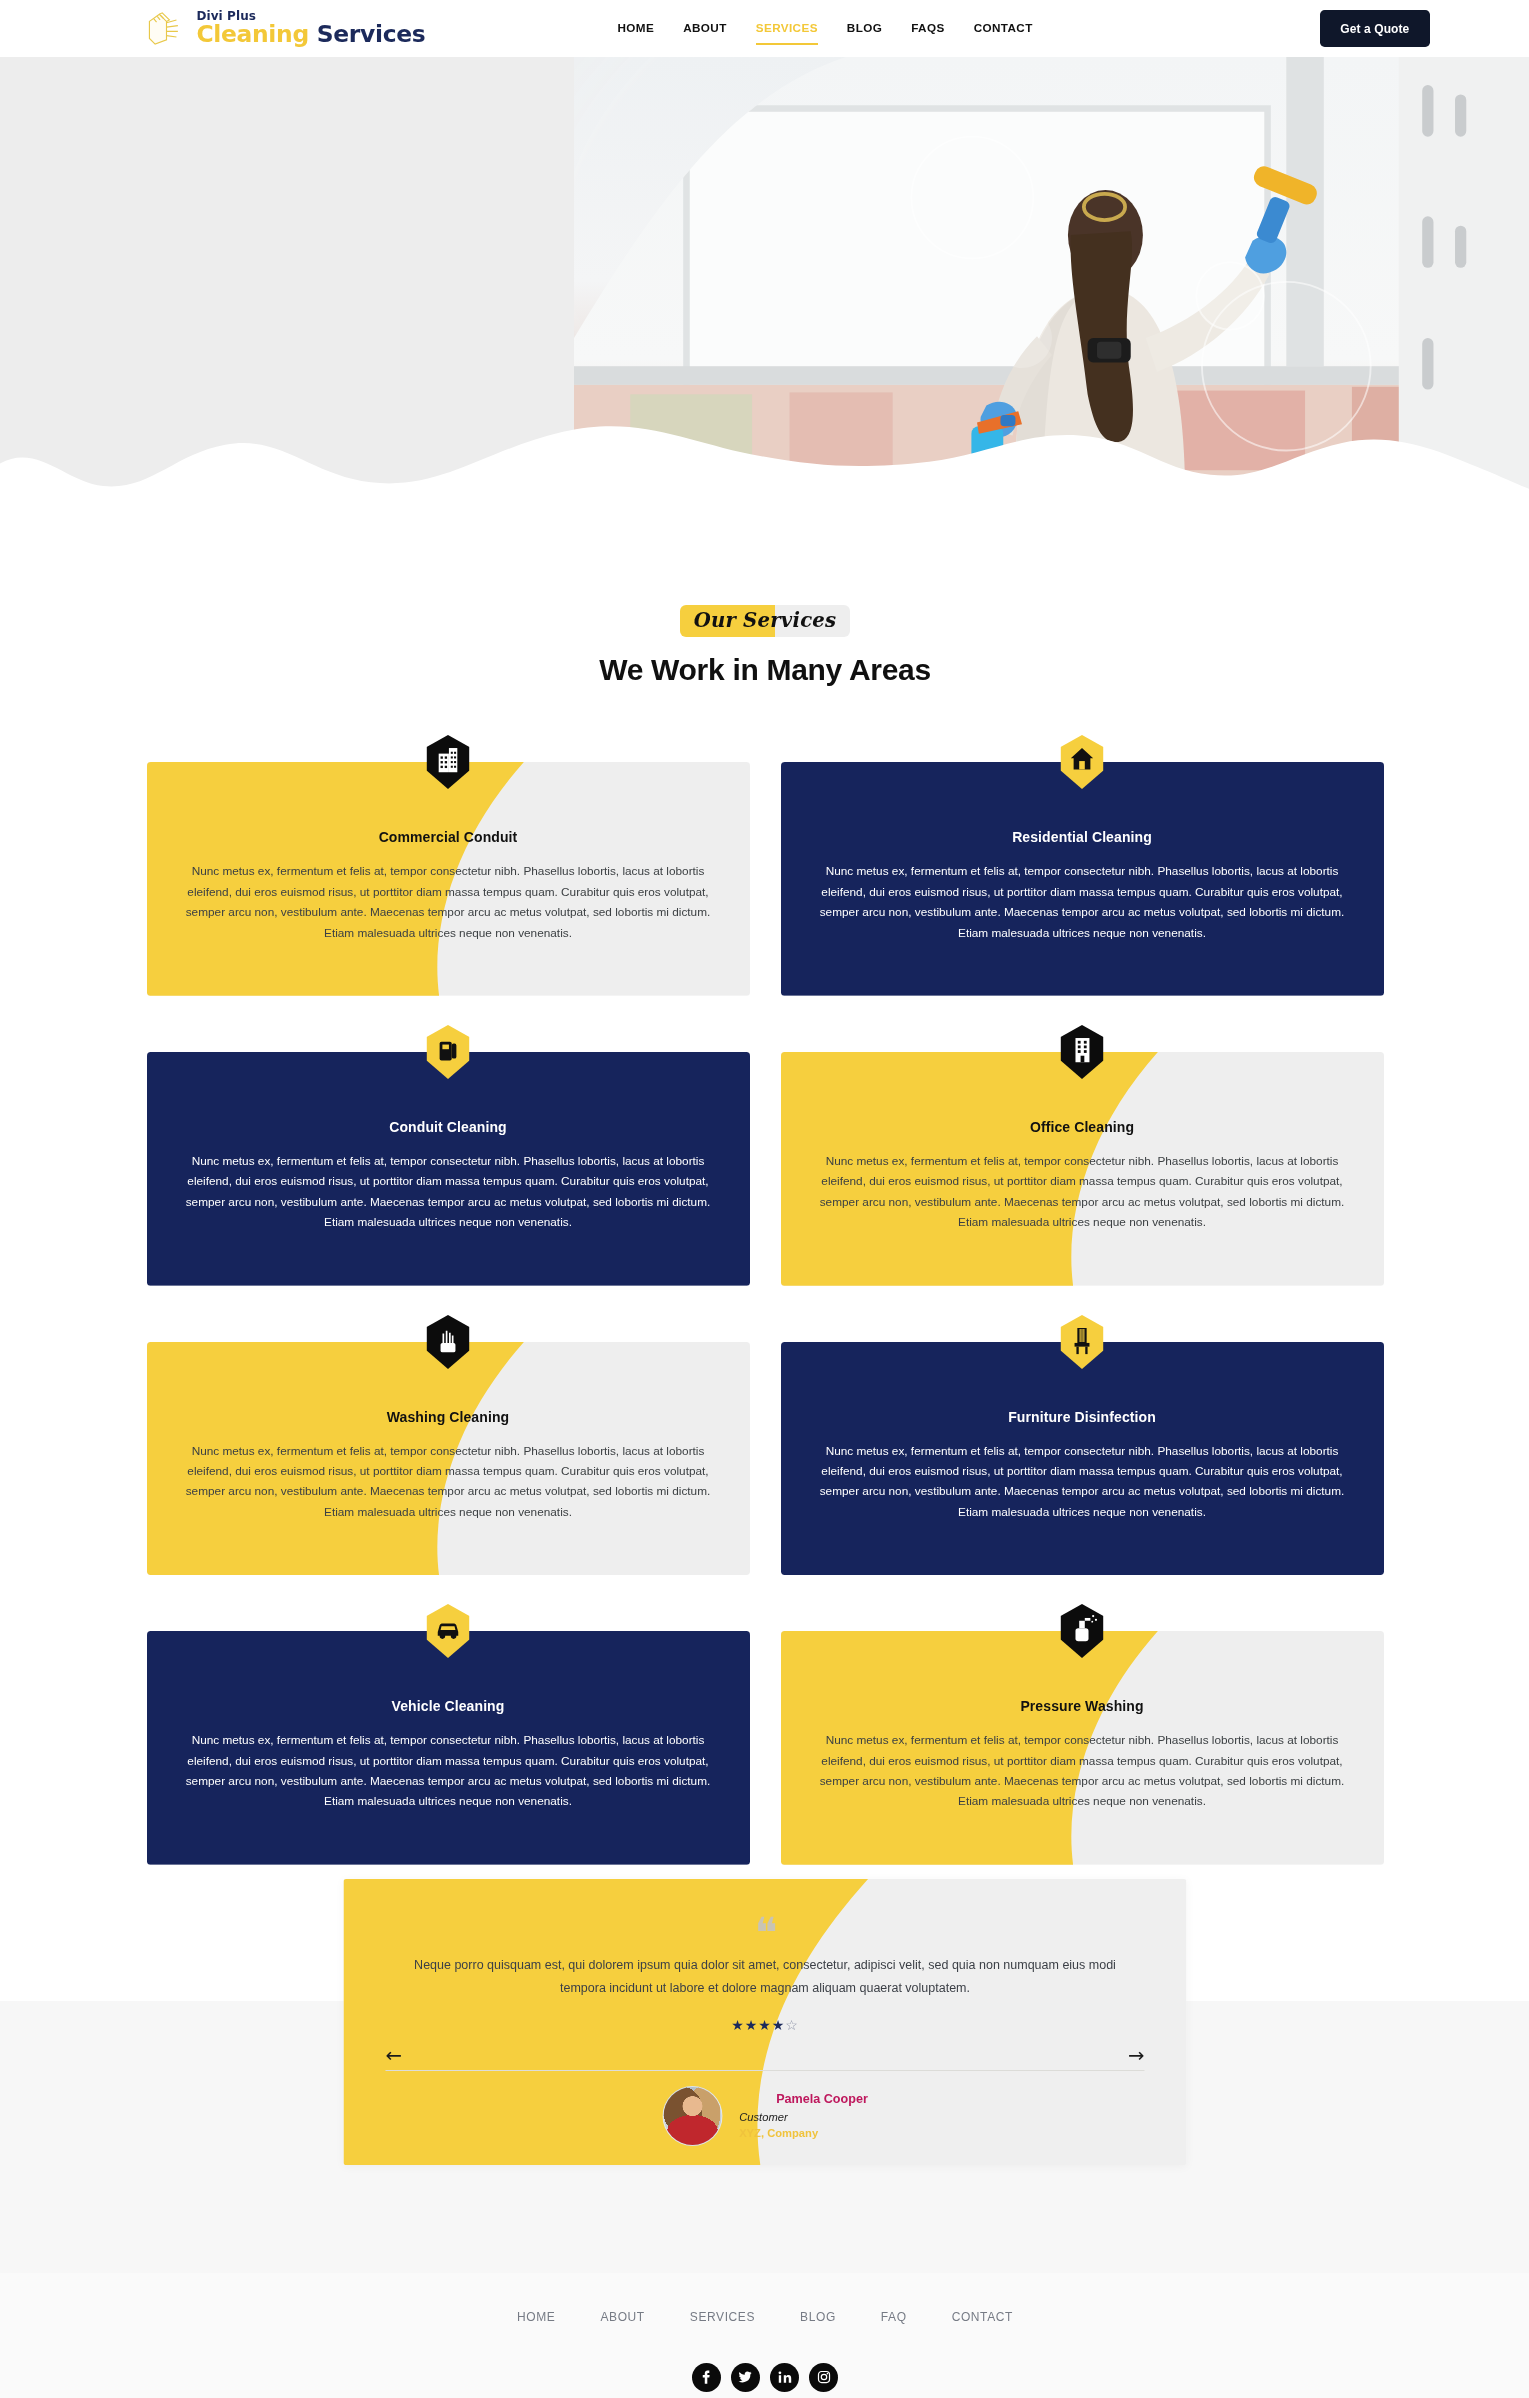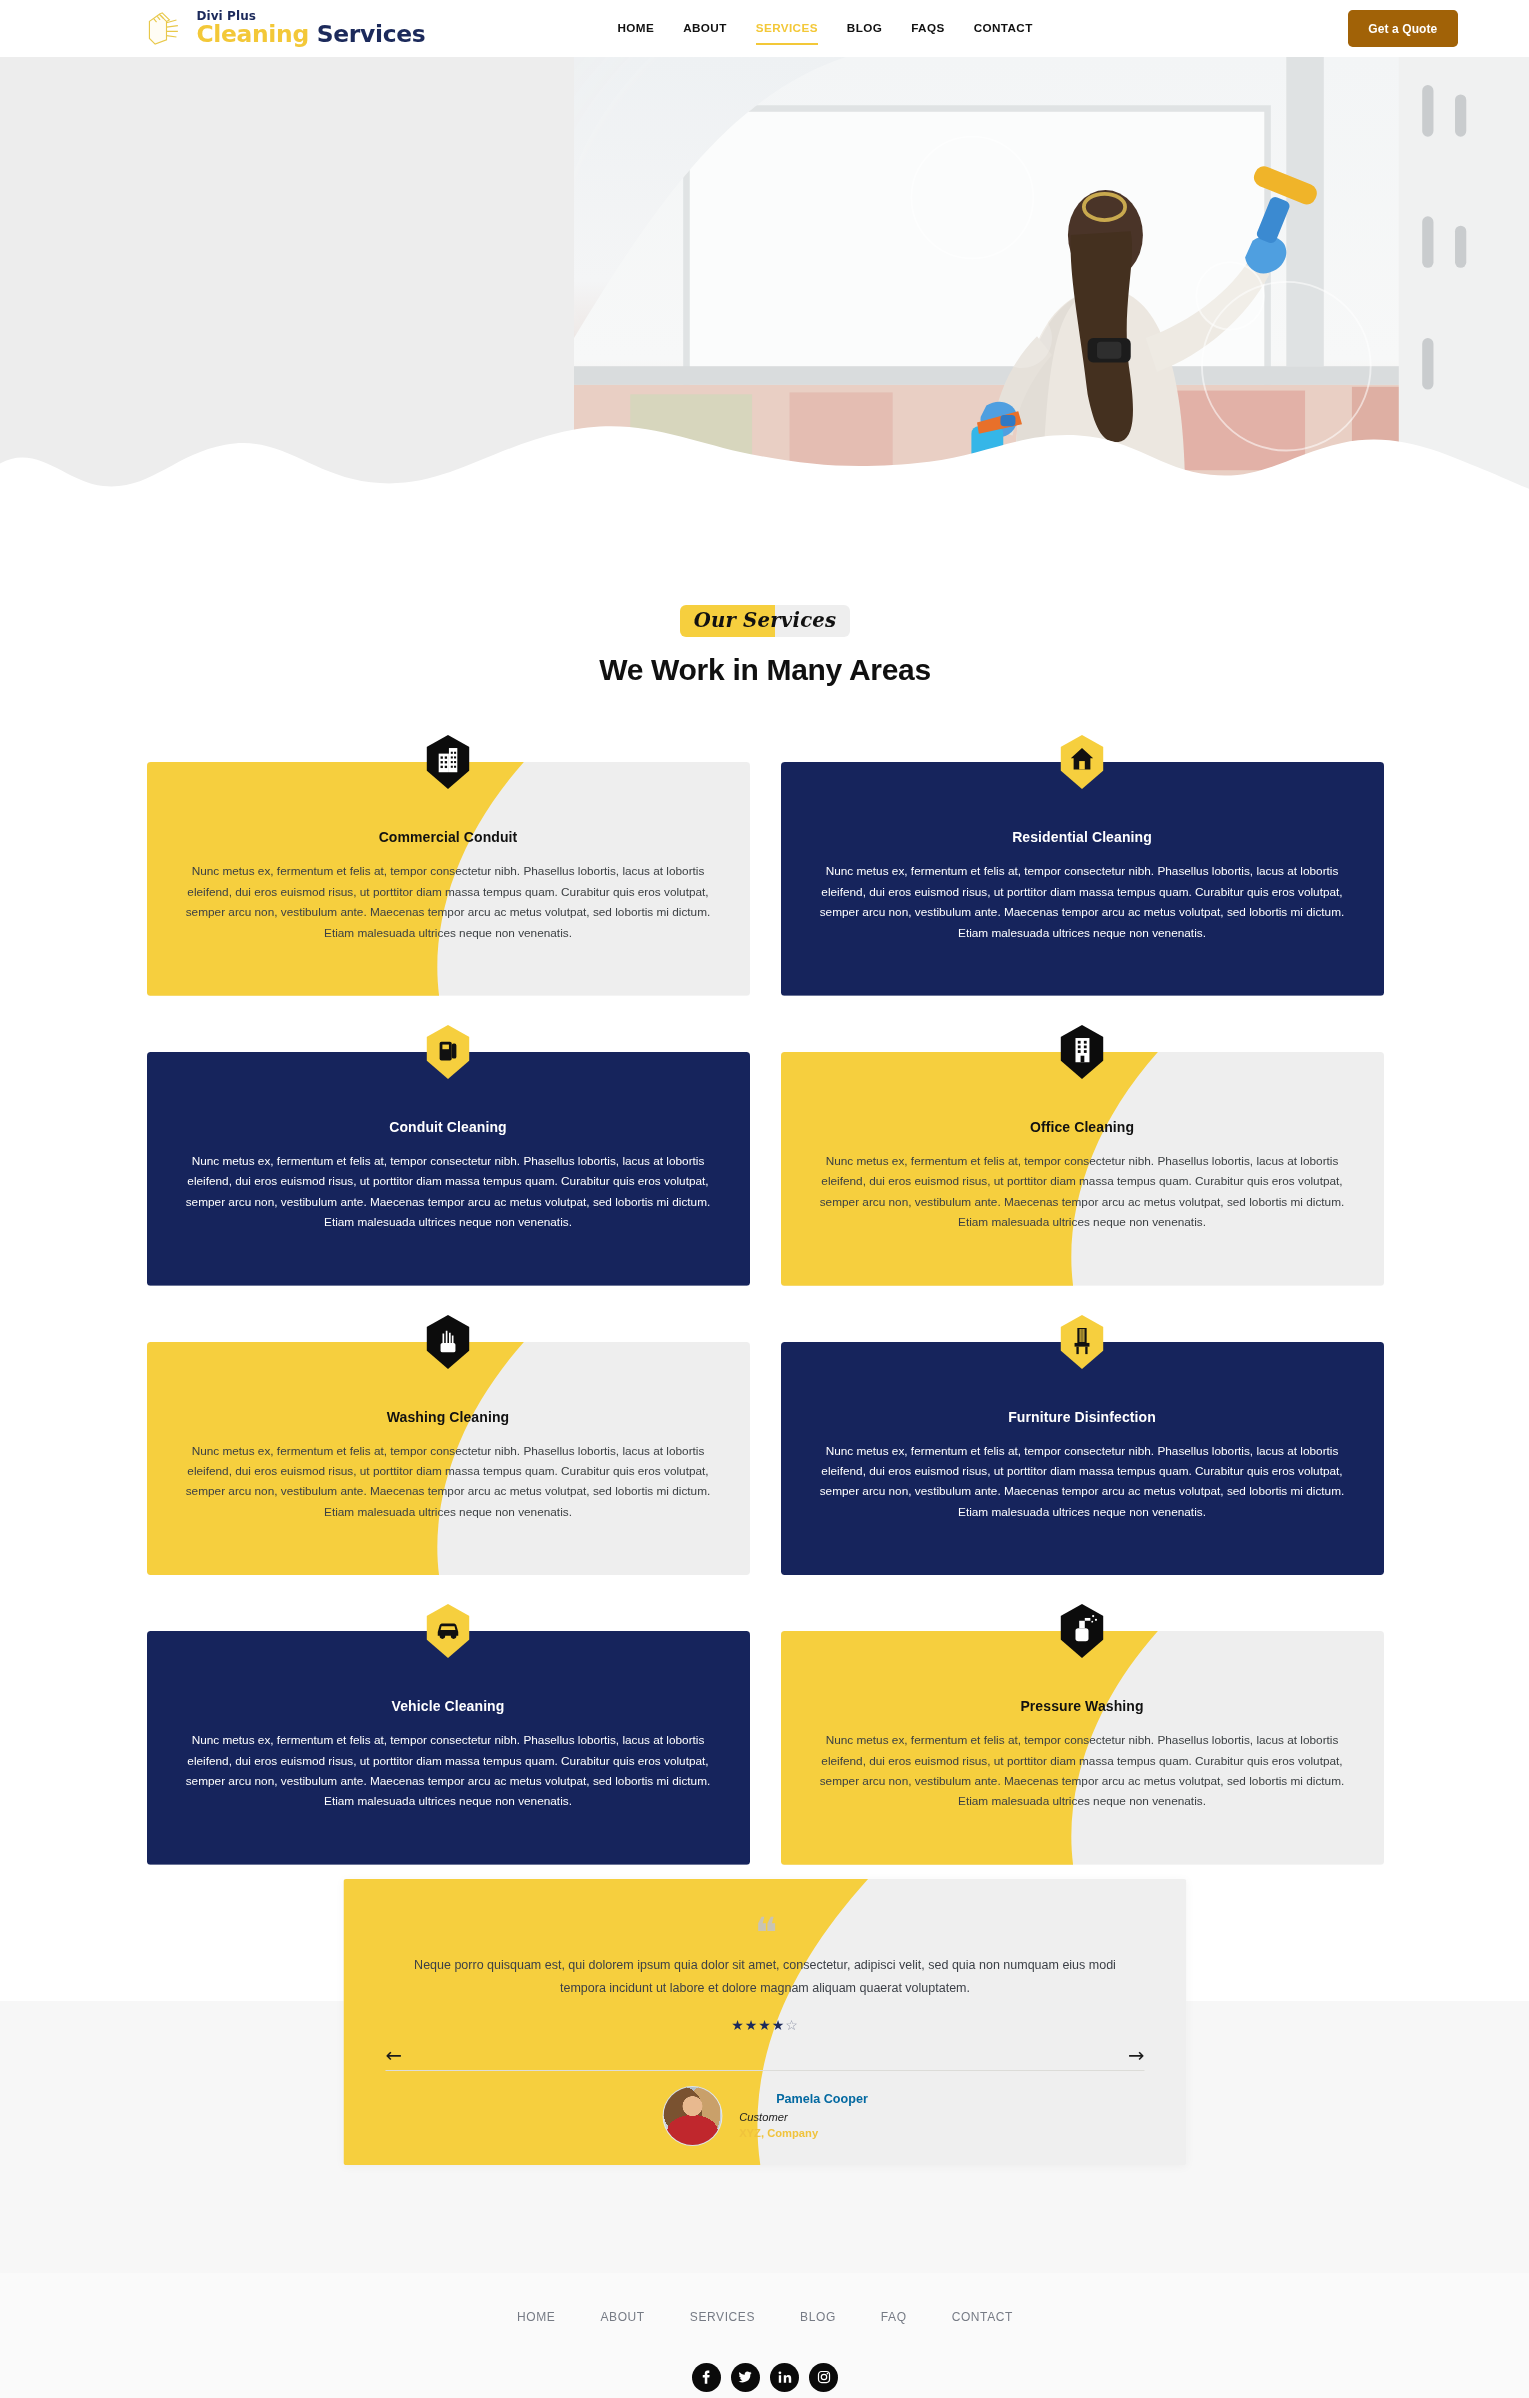--- a/index.html
+++ b/index.html
@@ -66,22 +66,22 @@
   .mainnav a.active::after {
     content: "";
     position: absolute;
     left: 0; right: 0;
     bottom: -8.4px;
     height: 1.9px;
     background: #f3c838;
   }
   .quote-btn {
     margin-left: auto;
-    margin-right: 72px;
-    background: #a16207;
+    margin-right: 100px;
+    background: #0f172a;
     color: #ffffff;
     border: none;
     border-radius: 4.7px;
     font-size: 12px;
     font-weight: 700;
     padding: 11.2px 20.6px;
     cursor: pointer;
     font-family: "Liberation Sans", sans-serif;
     letter-spacing: 0.1px;
   }
@@ -284,21 +284,21 @@
   .avatar .face {
     position: absolute;
     inset: 0;
     background:
       radial-gradient(circle at 50% 33%, #e8b98f 0 20%, transparent 21%),
       radial-gradient(ellipse 44% 30% at 50% 78%, #c0272d 0 100%, transparent 100%),
       radial-gradient(ellipse 34% 40% at 33% 40%, #7a5230 0 100%, transparent 100%),
       radial-gradient(ellipse 30% 46% at 68% 45%, #c9a06a 0 100%, transparent 100%);
   }
   .person-meta { text-align: left; line-height: 1.45; }
-  .person-name { font-size: 12.6px; font-weight: 700; color: #0369a1; padding-left: 37px; }
+  .person-name { font-size: 12.6px; font-weight: 700; color: #be185d; padding-left: 37px; }
   .person-role { font-size: 11.2px; font-style: italic; color: #222; }
   .person-company { font-size: 11.2px; color: #f0c33c; font-weight: 600; }
 
   
   .footer {
     background: #fafafa;
     padding: 37px 0 24px;
     text-align: center;
   }
   .footernav {

